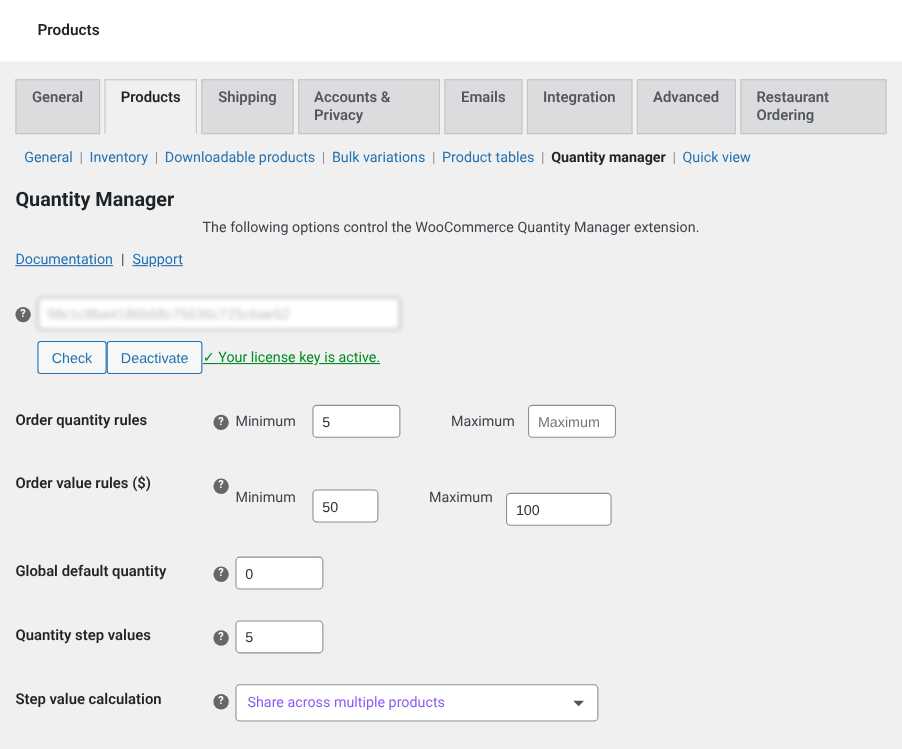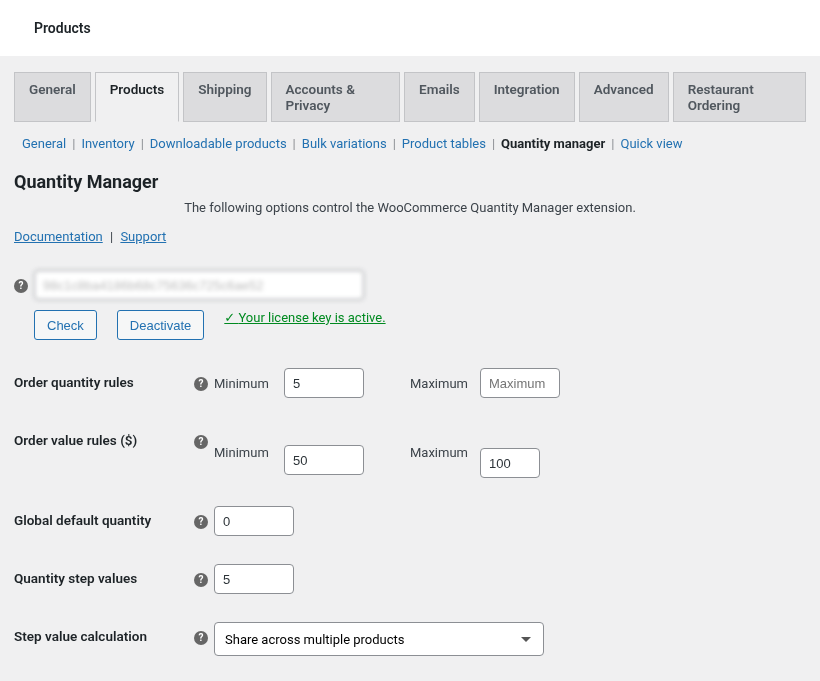--- a/index.html
+++ b/index.html
@@ -158,21 +158,21 @@
     min-width: 62px;
   }
   .select {
     width: 330px;
     height: 34px;
     border: 1px solid #8c8f94;
     border-radius: 4px;
     background: #fff;
     padding: 0 30px 0 10px;
     font-size: 13px;
-    color: #000000;
+    color: #8b5cf6;
     display: inline-flex;
     align-items: center;
     position: relative;
     cursor: pointer;
   }
   .select::after {
     content: "";
     position: absolute;
     right: 12px;
     top: 14px;
@@ -203,21 +203,21 @@
     display: inline-flex;
     align-items: center;
     gap: 3px;
   }
   .tag-x {
     color: #666;
     font-size: 12px;
     cursor: pointer;
   }
   .spacer-30 { width: 30px; }
-  .license-row2 { margin-top: 10px; display: flex; gap: 20px; }
+  .license-row2 { margin-top: 10px; display: flex; align-items: center; gap: 0; }
 </style>
 </head>
 <body>
 
 <div class="top-title">Products</div>
 
 <div class="settings-area">
 
   <div class="tabs">
     <div class="tab">General</div>
@@ -277,24 +277,24 @@
       <span class="inline-label">Maximum</span>
       <input type="text" class="text-input" style="width: 80px;" placeholder="Maximum">
     </div>
   </div>
 
   <div class="form-row">
     <div class="form-label">Order value rules ($)</div>
     <div class="help"><span class="help-icon">?</span></div>
     <div class="form-control">
       <span class="inline-label">Minimum</span>
-      <input type="text" class="text-input" style="width: 80px; margin-top: 16px;" value="50">
+      <input type="text" class="text-input" style="width: 60px; margin-top: 16px;" value="50">
       <span class="spacer-30"></span>
       <span class="inline-label">Maximum</span>
-      <input type="text" class="text-input" style="width: 60px; margin-top: 22px;" value="100">
+      <input type="text" class="text-input" style="width: 96px; margin-top: 22px;" value="100">
     </div>
   </div>
 
   <div class="form-row">
     <div class="form-label">Global default quantity</div>
     <div class="help"><span class="help-icon">?</span></div>
     <div class="form-control">
       <input type="text" class="text-input" style="width: 80px;" value="0">
     </div>
   </div>

